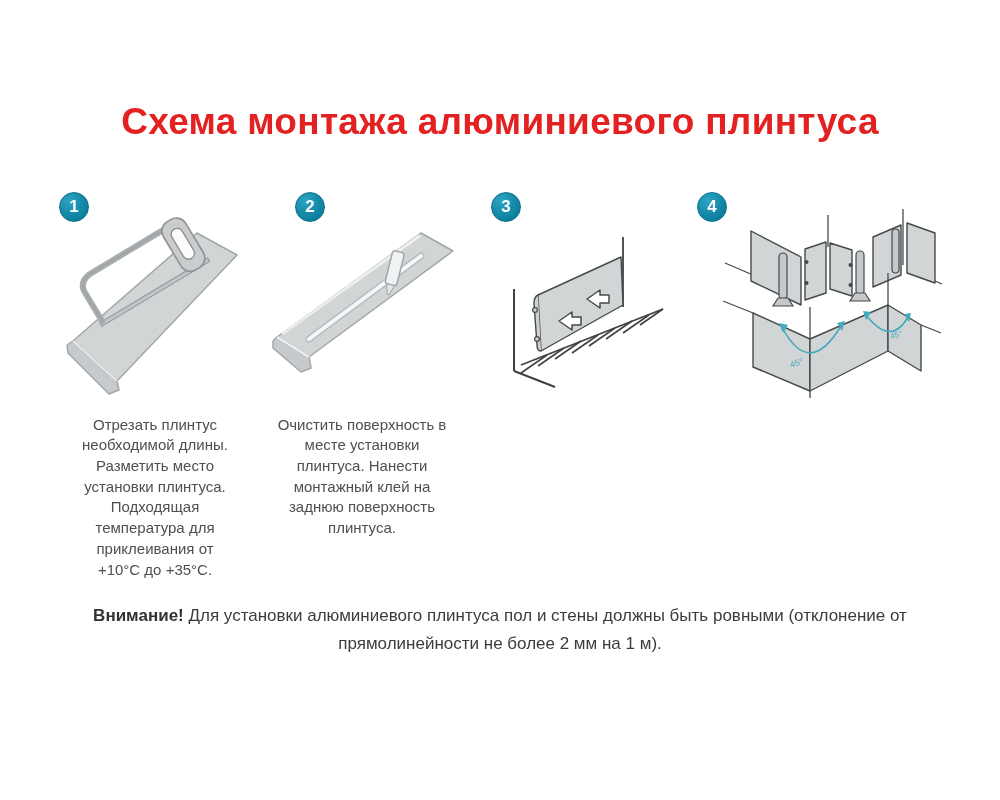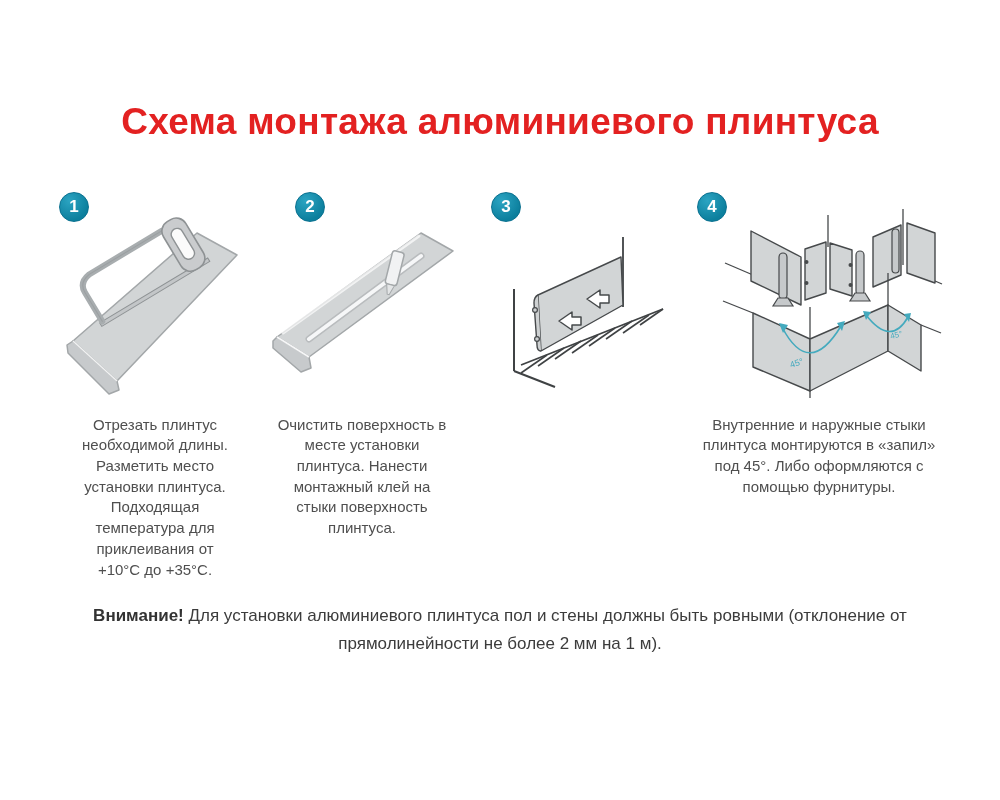--- a/index.html
+++ b/index.html
@@ -129,21 +129,21 @@
 
           <path d="M40,150 L152,67" stroke="#b9bcbe" stroke-width="7" stroke-linecap="round" fill="none"></path>
           <path d="M40,150 L152,67" stroke="#f6f7f8" stroke-width="4" stroke-linecap="round" fill="none"></path>
 
           <g transform="rotate(14 124 86)">
             <rect x="118" y="62" width="12" height="34" rx="3" fill="#f1f2f3" stroke="#a3a7a9" stroke-width="1.5"></rect>
             <polygon points="120,96 128,96 125,106 123,106" fill="#e3e5e6" stroke="#a3a7a9" stroke-width="1"></polygon>
           </g>
         </svg>
       </div>
-      <div class="caption">Очистить поверхность в месте установки плинтуса. Нанести монтажный клей на стыки поверхность плинтуса.</div>
+      <div class="caption">Очистить поверхность в месте установки плинтуса. Нанести монтажный клей на заднюю поверхность плинтуса.</div>
     </div>
 
     <div class="step">
       <div class="illustration">
         <svg width="208" height="212" viewBox="0 0 208 212">
 
           <line x1="43" y1="100" x2="43" y2="182" stroke="#3f4244" stroke-width="2"></line>
           <line x1="43" y1="182" x2="84" y2="198" stroke="#3f4244" stroke-width="2"></line>
           <line x1="152" y1="48" x2="152" y2="118" stroke="#3f4244" stroke-width="1.8"></line>
 
@@ -217,20 +217,19 @@
               <polygon points="150,132 142,134 147,142"></polygon>
               <polygon points="168,122 176,123 171,131"></polygon>
               <polygon points="216,124 209,125 214,133"></polygon>
             </g>
             <text x="96" y="179" font-size="9" fill="#44aabe" transform="rotate(-18 96 179)">45°</text>
             <text x="196" y="150" font-size="8" fill="#44aabe" transform="rotate(-14 196 150)">45°</text>
           </g>
         </svg>
       </div>
       <div class="badge">4</div>
-      <div class="caption">Внутренние и наружные стыки плинтуса монтируются в «запил» под 45°. Либо оформляются с помощью фурнитуры.</div>
     </div>
 
   </div>
 
   <p class="warning"><b>Внимание!</b> <span>Для установки алюминиевого плинтуса пол и стены должны быть ровными (отклонение от прямолинейности не более 2 мм на 1 м).</span></p>
 
 </div>
 
 </body></html>

